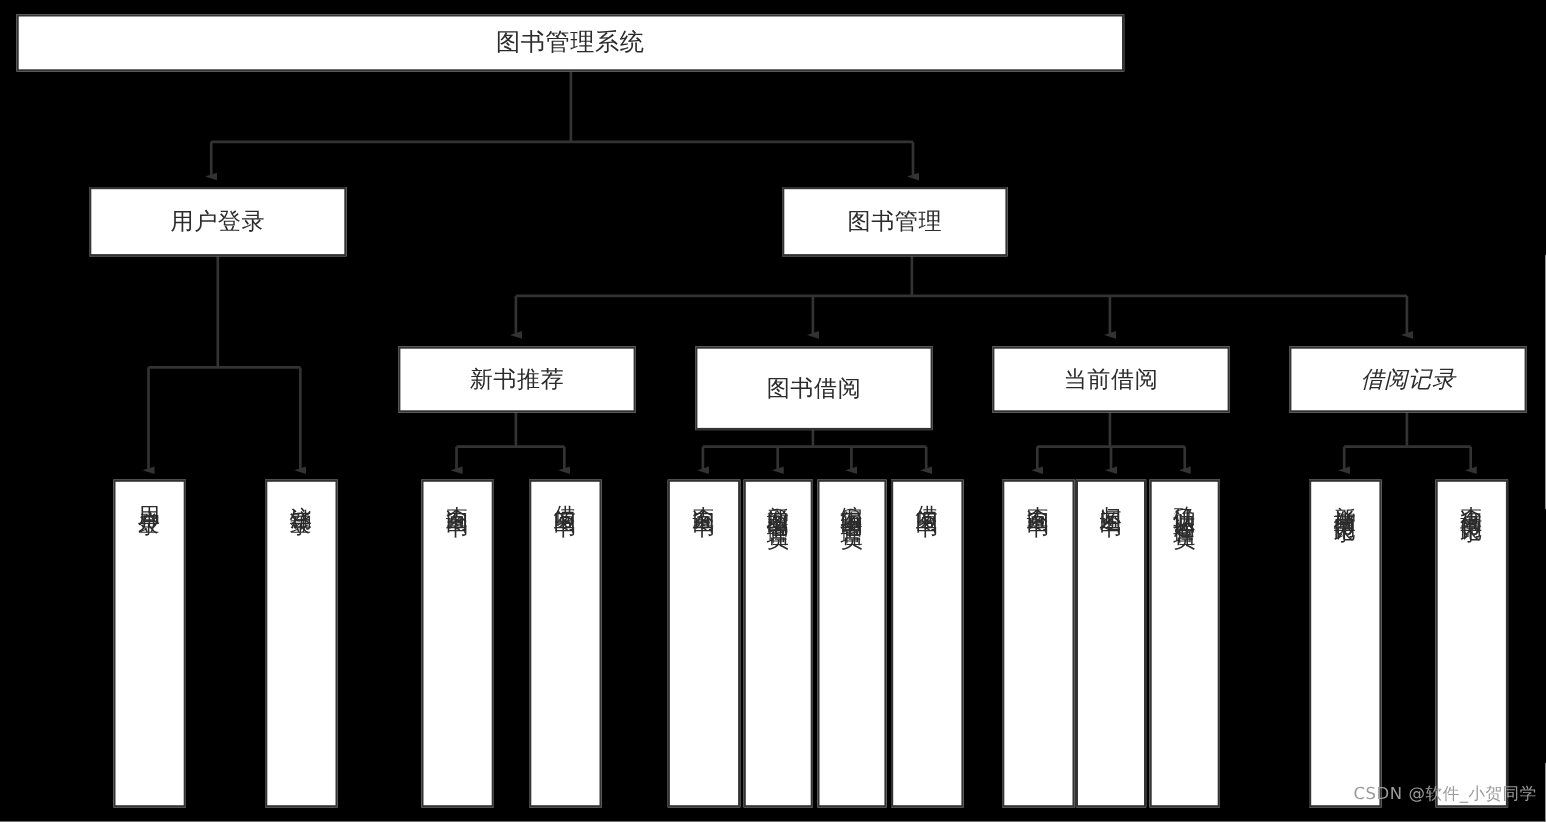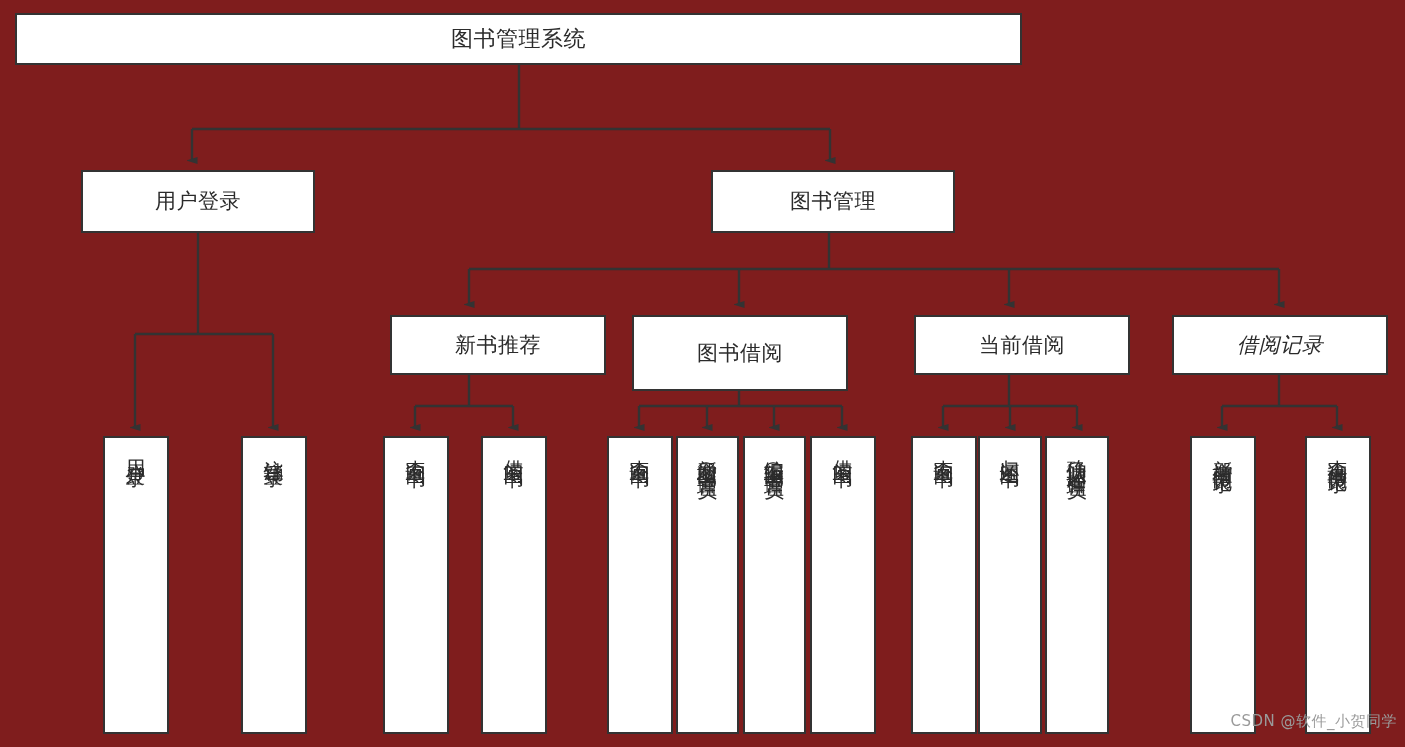--- a/index.html
+++ b/index.html
@@ -8,21 +8,21 @@
     padding: 0;
     background: #ffffff;
   }
   body {
     font-family: "DejaVu Sans", "Liberation Sans", sans-serif;
   }
   #diagram-root {
     position: relative;
     width: 1405px;
     height: 747px;
-    background: #7f1d1d;
+    background: #000000;
     overflow: hidden;
   }
   #edge-layer {
     position: absolute;
     left: 0;
     top: 0;
     width: 1405px;
     height: 747px;
     pointer-events: none;
   }
@@ -131,31 +131,31 @@
     </g>
   </svg>
 
   <div class="node root horizontal" style="left:15px; top:13px; width:1007px; height:52px;">
     <span class="node-label">图书管理系统</span>
   </div>
 
   <div class="node horizontal" style="left:81px; top:170px; width:234px; height:63px;">
     <span class="node-label">用户登录</span>
   </div>
-  <div class="node horizontal" style="left:711px; top:170px; width:244px; height:63px;">
+  <div class="node horizontal" style="left:711px; top:170px; width:205px; height:63px;">
     <span class="node-label">图书管理</span>
   </div>
 
-  <div class="node horizontal" style="left:362px; top:315px; width:216px; height:60px;margin-left:28px;">
+  <div class="node horizontal" style="left:362px; top:315px; width:216px; height:60px;">
     <span class="node-label">新书推荐</span>
   </div>
   <div class="node horizontal" style="left:632px; top:315px; width:216px; height:76px;">
     <span class="node-label">图书借阅</span>
   </div>
-  <div class="node horizontal" style="left:902px; top:315px; width:216px; height:60px;margin-left:12px;">
+  <div class="node horizontal" style="left:902px; top:315px; width:216px; height:60px;">
     <span class="node-label">当前借阅</span>
   </div>
   <div class="node horizontal" style="left:1172px; top:315px; width:216px; height:60px;font-style:italic;">
     <span class="node-label">借阅记录</span>
   </div>
 
   <div class="node vertical" style="left:103px; top:436px; width:66px; height:298px;">
     <span class="node-label">用户登录</span>
   </div>
   <div class="node vertical" style="left:241px; top:436px; width:66px; height:298px;">

